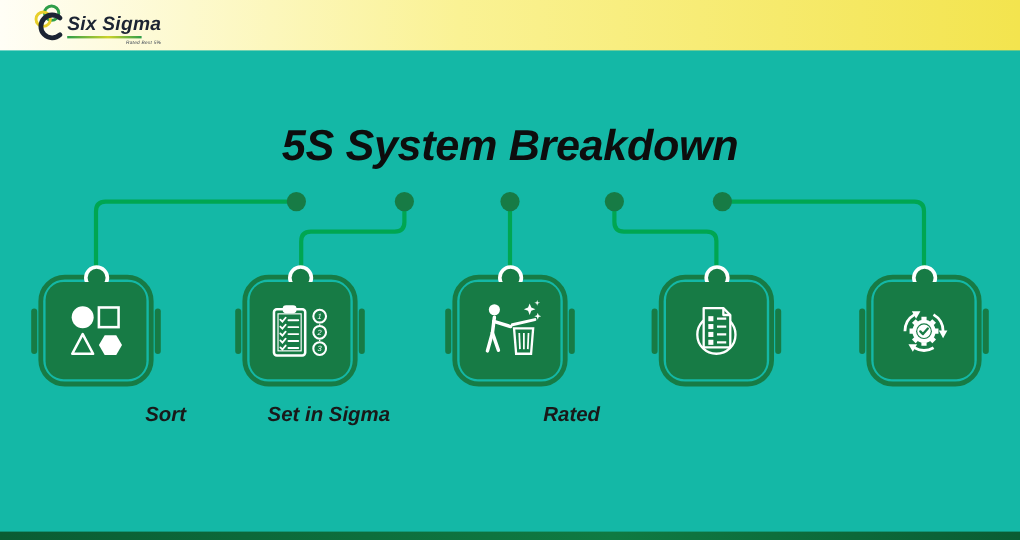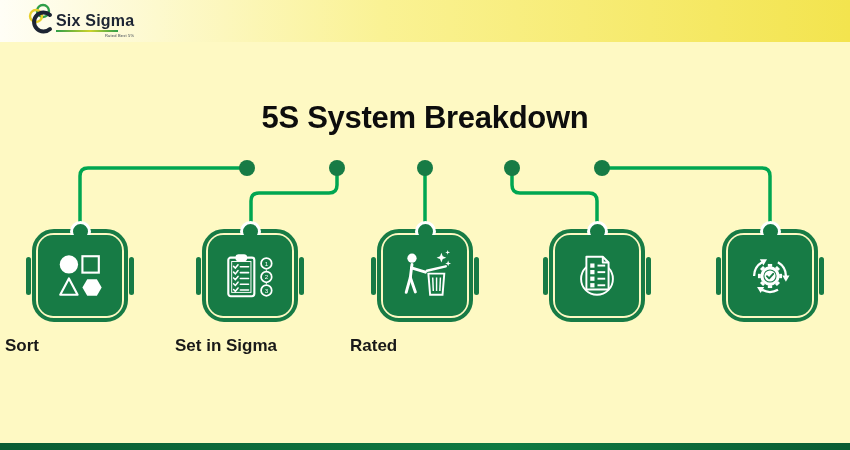--- a/index.html
+++ b/index.html
@@ -1,44 +1,44 @@
 <!DOCTYPE html>
 <html><head>
 <meta charset="utf-8">
 <style>
   html,body { margin:0; padding:0; background:#ffffff; }
   .canvas {
-    position:relative; width:850px; height:450px; background:#fef9c3;
-    overflow:hidden; font-family:"Liberation Sans", sans-serif;
+    position:relative; width:850px; height:450px; background:#14b8a6;
+    overflow:hidden; font-family:"Liberation Sans", sans-serif;font-style:italic;
   }
 
   
   .topbar {
     position:absolute; top:0; left:0; width:850px; height:42px;
     background:linear-gradient(90deg,#fffef6 0%,#faf294 45%,#f3e44e 100%);
   }
   .logo { position:absolute; left:26px; top:3px; display:flex; align-items:flex-start; }
   .logo-mark { width:32px; height:34px; flex:0 0 auto; }
   .logo-textwrap { margin-top:10px; margin-left:-2px; }
   .logo-name { font-size:16px; font-weight:bold; color:#1c2433; letter-spacing:.2px; line-height:16px; }
   .logo-underline { height:2px; width:62px; margin-top:1px;
     background:linear-gradient(90deg,#2f9e49 0%,#cdd32b 55%,#2f9e49 100%); }
   .logo-tagline { font-size:4px; color:#39424f; text-align:right; margin-top:1px; letter-spacing:.2px; }
 
   
   .title {
     position:absolute; top:100px; left:0; width:850px; text-align:center;
-    font-size:31px; font-weight:800; color:#0d0d0d; letter-spacing:-.3px;
+    font-size:36px; font-weight:800; color:#0d0d0d; letter-spacing:-.3px;
   }
 
   
   .connectors { position:absolute; top:0; left:0; width:850px; height:450px; pointer-events:none; }
 
   
-  .step { position:absolute; width:150px; text-align:left; top:229px; }
+  .step { position:absolute; width:150px; text-align:right; top:229px; }
   .card {
     position:relative; width:96px; height:93px; margin:0 auto;
     border:4px solid #177b45; border-radius:22px; box-sizing:border-box;
   }
   .card-fill {
     position:absolute; inset:2px; background:#177b45; border-radius:15px;
     display:flex; align-items:center; justify-content:center;
   }
   .accent { position:absolute; width:5px; height:38px; background:#177b45; border-radius:3px; top:24px; }
   .accent-left  { left:-10px; }

